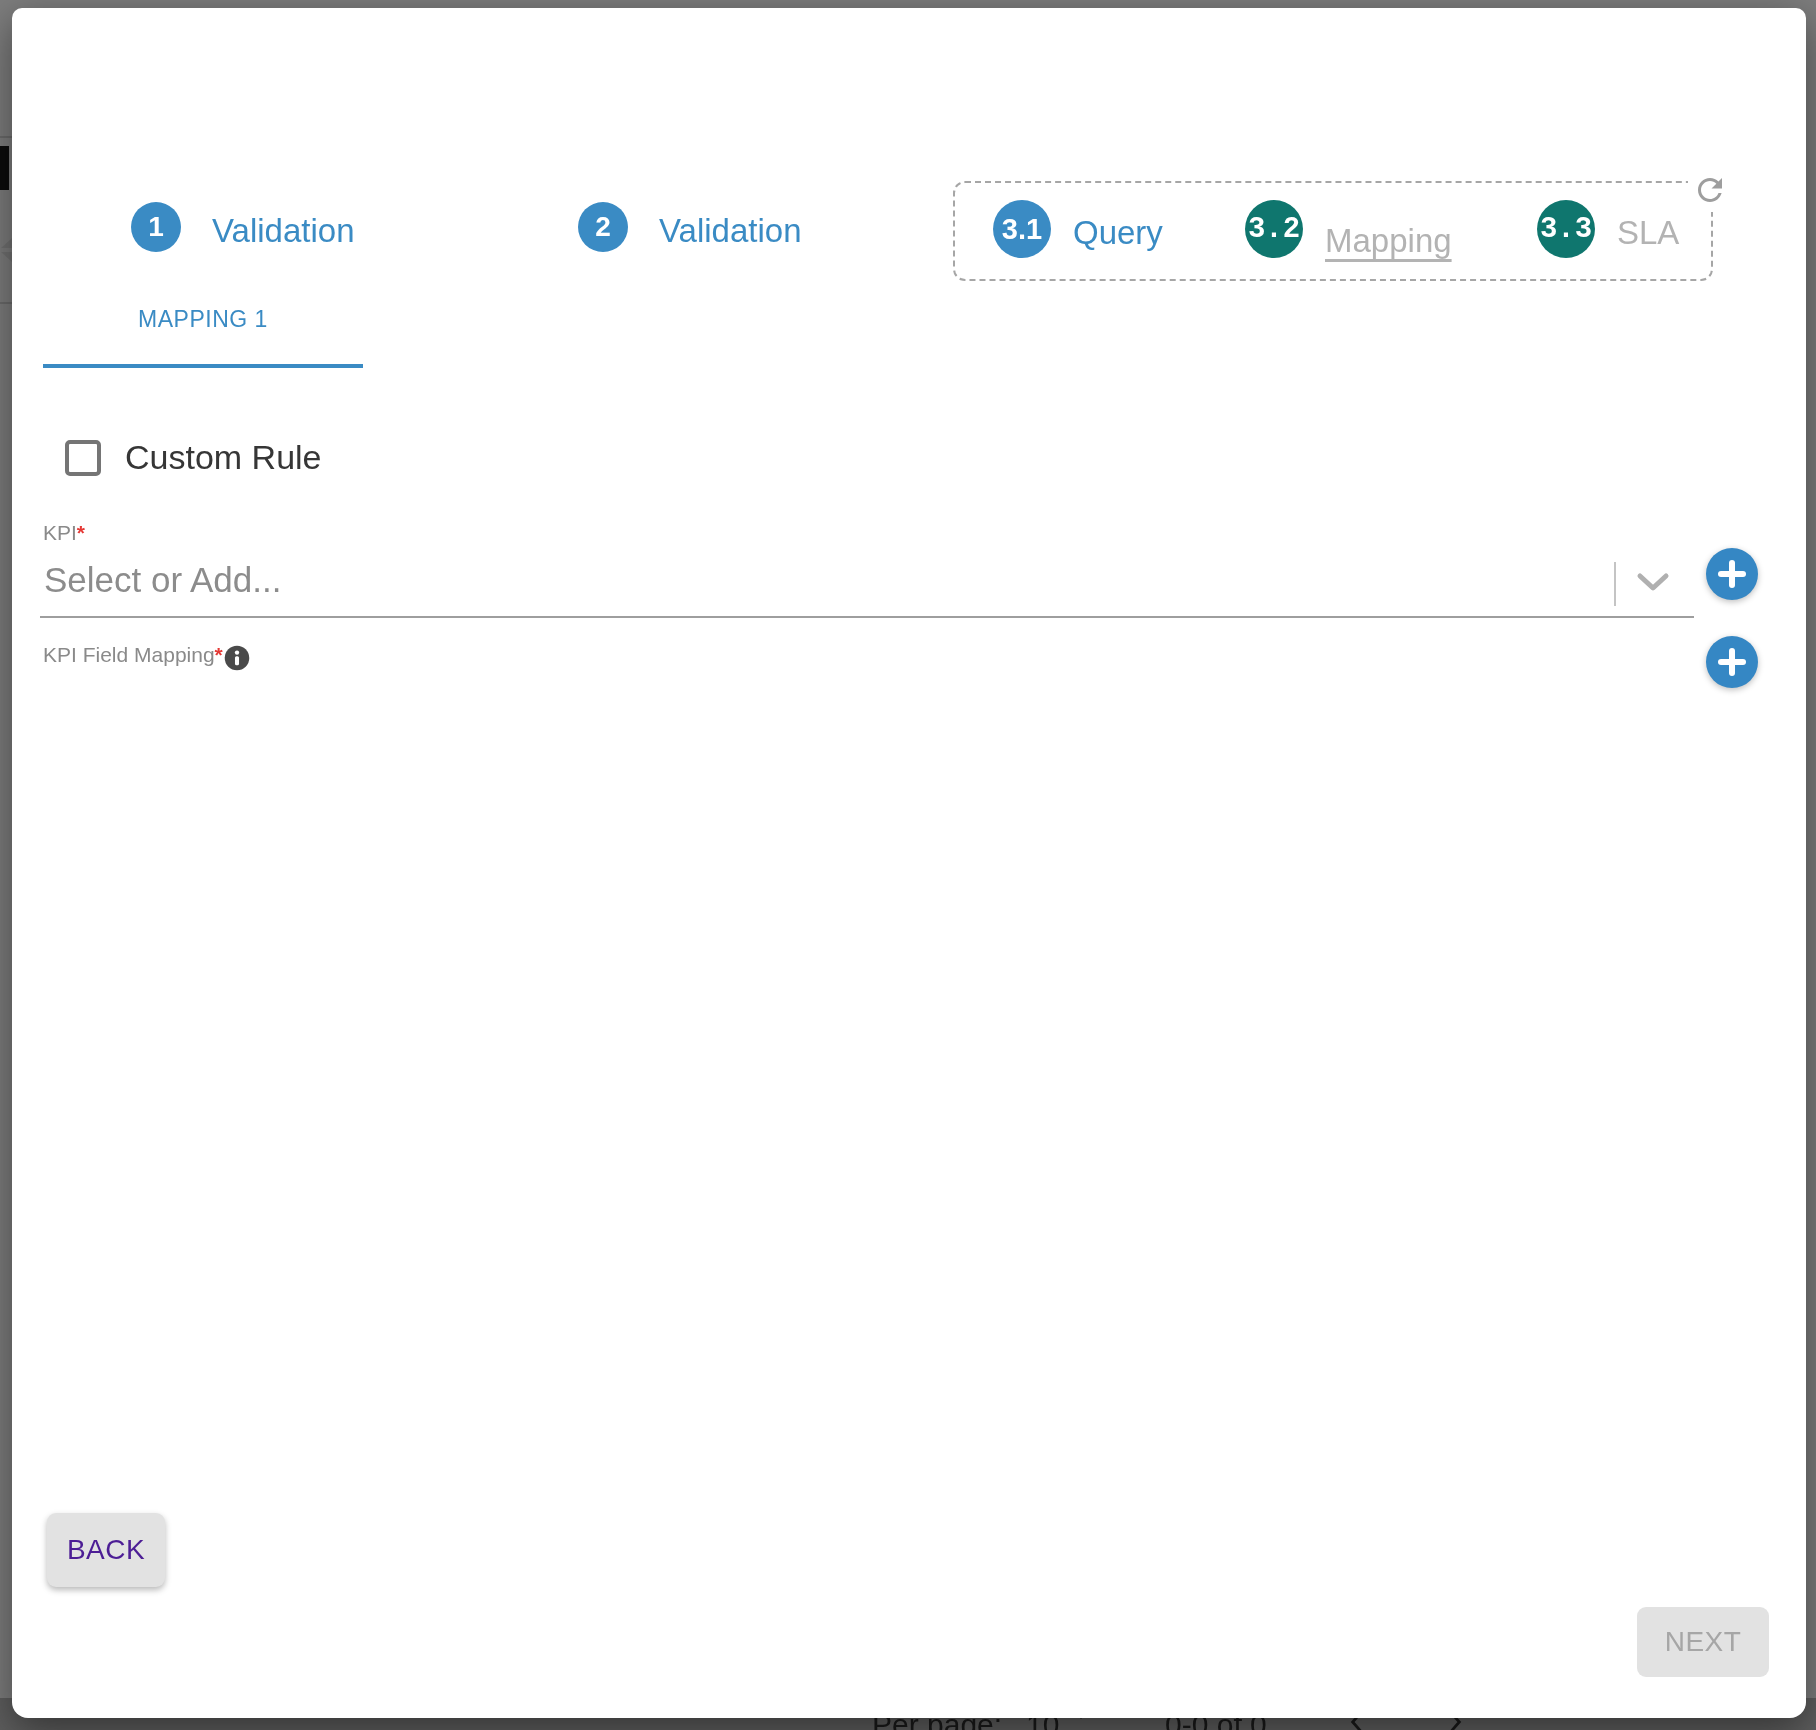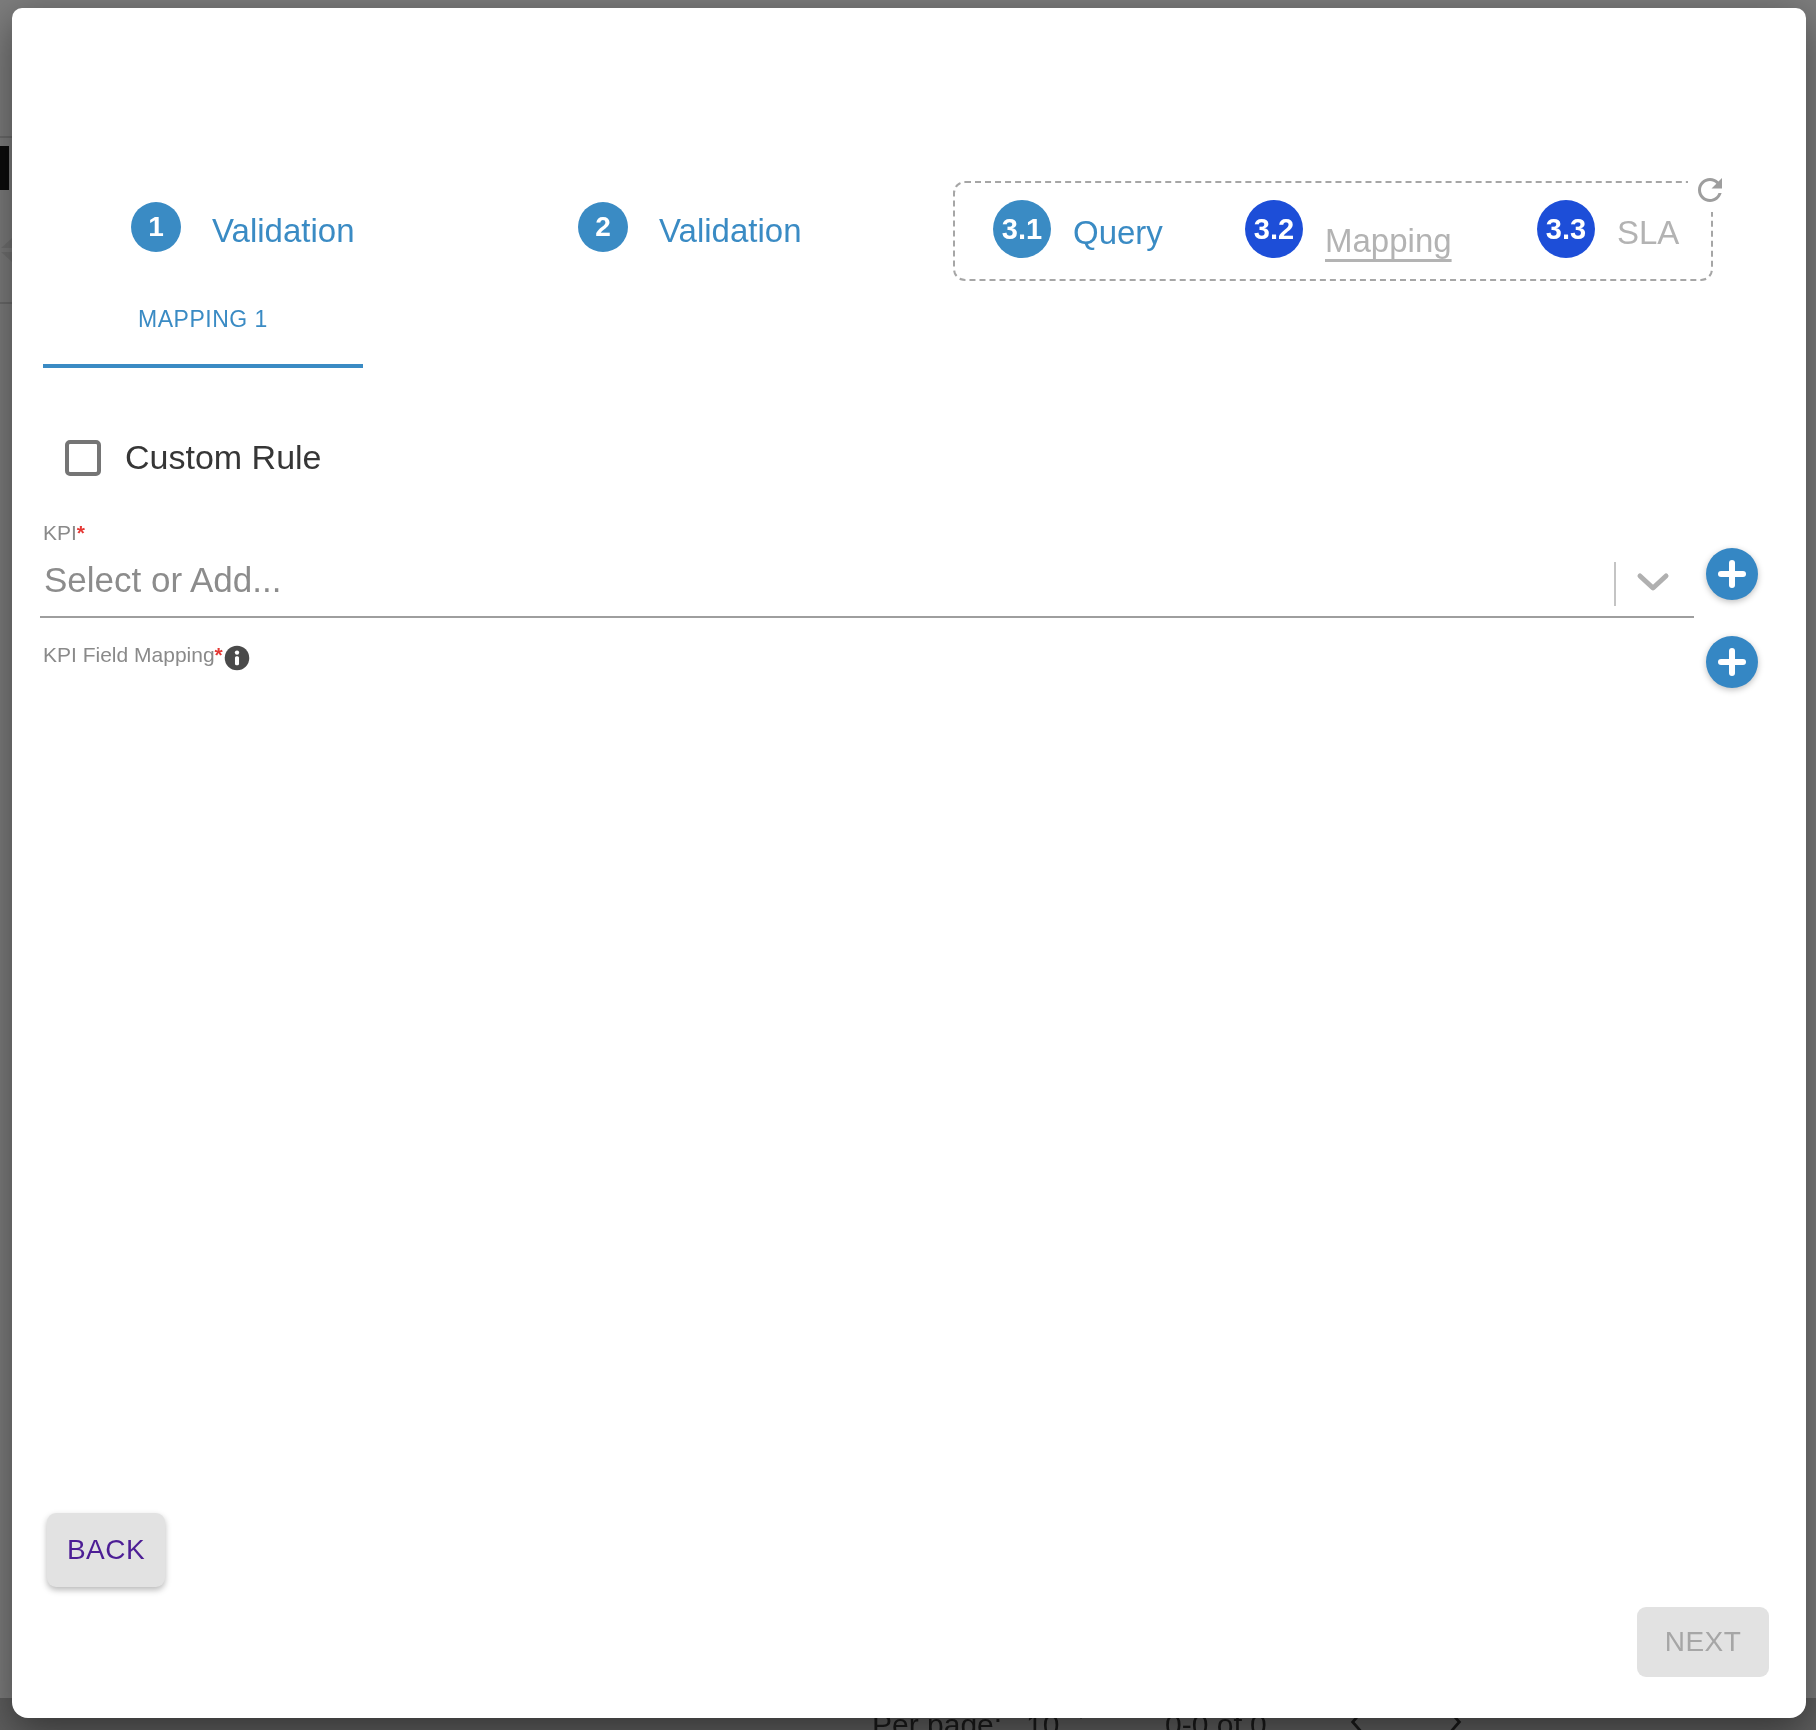--- a/index.html
+++ b/index.html
@@ -38,21 +38,21 @@
 
   .modal-header { position:relative; height:130px; border-bottom:2px solid #ececec; }
   .modal-title { position:absolute; left:37px; top:42px; font-size:37px; color:#1f1f1f; letter-spacing:0.2px; }
   .title-info { position:absolute; left:746px; top:58px; width:36px; height:36px; cursor:pointer; }
   .close-btn { position:absolute; right:50px; top:53px; width:40px; height:40px; cursor:pointer; }
 
   
   .step-circle { position:absolute; border-radius:50%; color:#fff; font-weight:bold;
     display:flex; align-items:center; justify-content:center; }
   .c-blue { background:#3a8bc4; }
-  .c-gray { background:#1d4ed8; }
+  .c-gray { background:#0f766e;font-family:Liberation Mono, monospace; }
   .step-label { position:absolute; font-size:33px; white-space:nowrap; }
   .l-blue { color:#3a8bc4; }
   .l-gray { color:#b3b3b3; }
 
   .step1-circle { left:119px; top:194px; width:50px; height:50px; font-size:28px; }
   .step1-label  { left:200px; top:204px; }
   .step2-circle { left:566px; top:194px; width:50px; height:50px; font-size:28px; }
   .step2-label  { left:647px; top:204px; }
 
   .substep-box { position:absolute; left:941px; top:173px; width:760px; height:100px;

